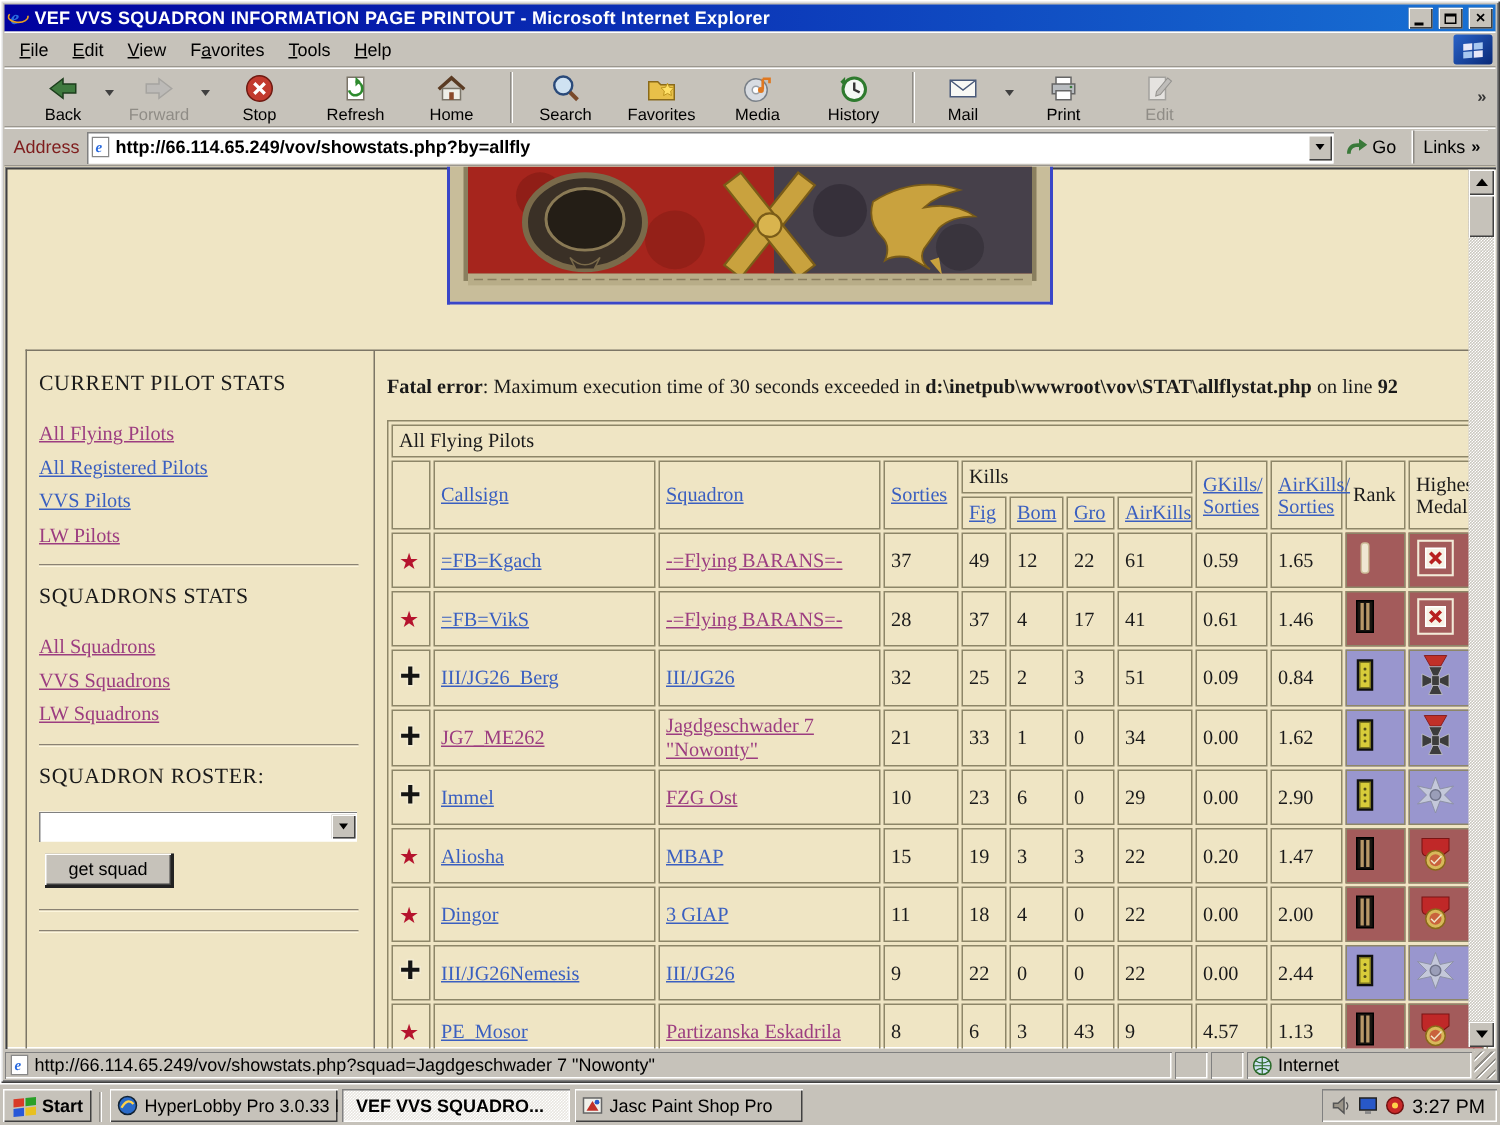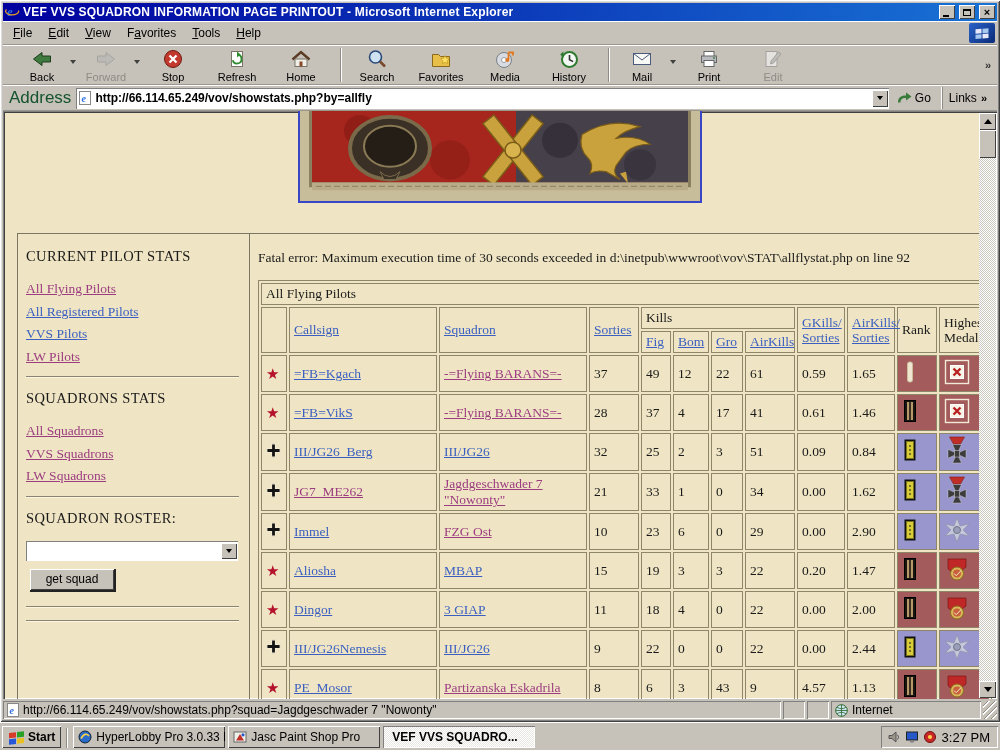--- a/index.html
+++ b/index.html
@@ -38,21 +38,21 @@
   .tb-btn.has-drop { padding-right:14px; }
   .tb-btn .drop { position:absolute; right:3px; top:13px; width:0; height:0;
     border-left:3px solid transparent; border-right:3px solid transparent; border-top:4px solid #404040; }
   .tb-btn.disabled { color:#8f8c86; }
   .tb-btn.disabled svg { opacity:.55; filter:grayscale(1); }
   .tb-sep { width:2px; height:34px; border-left:1px solid #8f8c86; border-right:1px solid #fff; margin:0 5px; }
   .tb-chevron { margin-left:auto; font-size:11px; font-weight:bold; color:#333; padding-right:4px; }
 
   .addressbar { height:26px; flex:0 0 26px; display:flex; align-items:center; gap:5px; padding:2px 4px 2px 6px;
     border-top:1px solid #fff; border-bottom:1px solid #9a968e; }
-  .addr-label { font-size:17px; color:#14532d; }
+  .addr-label { font-size:12px; color:#7f1d1d; }
   .addr-field { flex:1; height:21px; background:#fff; display:flex; align-items:center; gap:4px; padding:1px 1px 1px 3px; }
   .addr-field input { flex:1; border:none; outline:none; font-family:"Liberation Sans",sans-serif; font-size:12px; background:transparent;font-weight:bold; }
   .addr-drop { width:16px; height:17px; background:var(--chrome,#C6C2BA); display:flex; align-items:center; justify-content:center; }
   .tri-down { width:0; height:0; border-left:3px solid transparent; border-right:3px solid transparent; border-top:4px solid #000; }
   .go-box { display:flex; align-items:center; gap:3px; font-size:12px; padding:0 6px 0 2px; }
   .links-box { display:flex; align-items:center; gap:4px; font-size:12px; padding:0 6px;
     border-left:1px solid #8f8c86; box-shadow:-1px 0 0 #fff; height:22px; }
   .chev { font-weight:bold; font-size:11px; }
 
   
@@ -68,21 +68,21 @@
   .plink.visited { color:var(--visited,#9C3D80); }
   .sb-links .plink { font-size:13.5px; line-height:1.45; width:max-content; }
   .sb-hr { border:none; border-top:1px solid #8a8273; border-bottom:1px solid #fdf6dd; margin:4px 0 12px 0; }
   .roster-select { width:212px; height:20px; background:#fff; display:flex; align-items:center; margin:2px 0 8px 0; }
   .roster-select .space { flex:1; }
   .roster-select .addr-drop { height:16px; margin-right:1px; }
   .getsquad { width:86px; height:23px; background:var(--chrome,#C6C2BA); font-family:"Liberation Sans",sans-serif;
     font-size:12px; display:flex; align-items:center; justify-content:center; margin:2px 0 14px 4px; border-right:2px solid #222; border-bottom:2px solid #222; }
   .main { flex:1; padding:14px 8px 0 8px; font-family:"Liberation Serif",serif; }
   .error-line { font-size:13.5px; line-height:1.5; color:#1a1a1a; margin-bottom:12px; max-width:706px; }
-  .error-line b { font-weight:normal; }
+  .error-line b { font-weight:bold; }
 
   
   table.stats { width:706px; border-collapse:separate; border-spacing:2px; border:1px solid #8d8668; table-layout:fixed; }
   table.stats td, table.stats th { border:1px solid #8d8668; font-family:"Liberation Serif",serif;
     font-size:13.5px; font-weight:normal; color:#1a1a1a; padding:2px 4px; vertical-align:middle; text-align:left; }
   td.tbl-title { font-family:"Liberation Sans",sans-serif; font-weight:bold; font-size:13px;
     color:var(--table-title-green,#009900); padding:3px 5px; }
   th.ctr { text-align:center; }
   .hlink { color:var(--link,#3A5FC0); text-decoration:underline; cursor:pointer; }
   .h2l span { display:block; line-height:1.15; }
@@ -752,33 +752,33 @@
     <span style="display:flex; gap:3px;">
         <span class="task-btn raised-thin">
           <span style="display: inline-flex;">
             <svg width="14" height="14" viewBox="0 0 14 14">
               <circle cx="7" cy="7" r="6" fill="#2a6ac8" stroke="#123"></circle>
               <path d="M3 8.5 q4 -7 8 -2.5" stroke="#ffd24a" fill="none" stroke-width="1.6"></path>
             </svg>
           </span>
           <span>HyperLobby Pro 3.0.33 BETA</span>
         </span>
+        <span class="task-btn active sunken-thin">
+          <span style="display: inline-flex;"></span>
+          <span>VEF VVS SQUADRO...</span>
+        </span>
         <span class="task-btn raised-thin">
           <span style="display: inline-flex;">
             <svg width="14" height="14" viewBox="0 0 14 14">
               <rect x="1" y="2" width="12" height="10" fill="#f0f0ea" stroke="#666"></rect>
               <path d="M3 10.5 L7 4 L11 10.5 z" fill="#c03028"></path>
               <circle cx="10" cy="4.8" r="1.6" fill="#2858c8"></circle>
             </svg>
           </span>
           <span>Jasc Paint Shop Pro</span>
-        </span>
-        <span class="task-btn active sunken-thin">
-          <span style="display: inline-flex;"></span>
-          <span>VEF VVS SQUADRO...</span>
         </span>
       </span>
     <span class="tray sunken-thin">
       <span style="display:inline-flex; gap:4px;">
           <span class="ticon" style="display: inline-flex;">
             <svg width="14" height="14" viewBox="0 0 14 14">
               <path d="M2 5.5 h3 l4 -3.5 v10 l-4 -3.5 h-3 z" fill="#9a9488" stroke="#555"></path>
               <path d="M10.5 4.8 a3.5 3.5 0 0 1 0 4.8" stroke="#555" fill="none"></path>
             </svg>
           </span>

